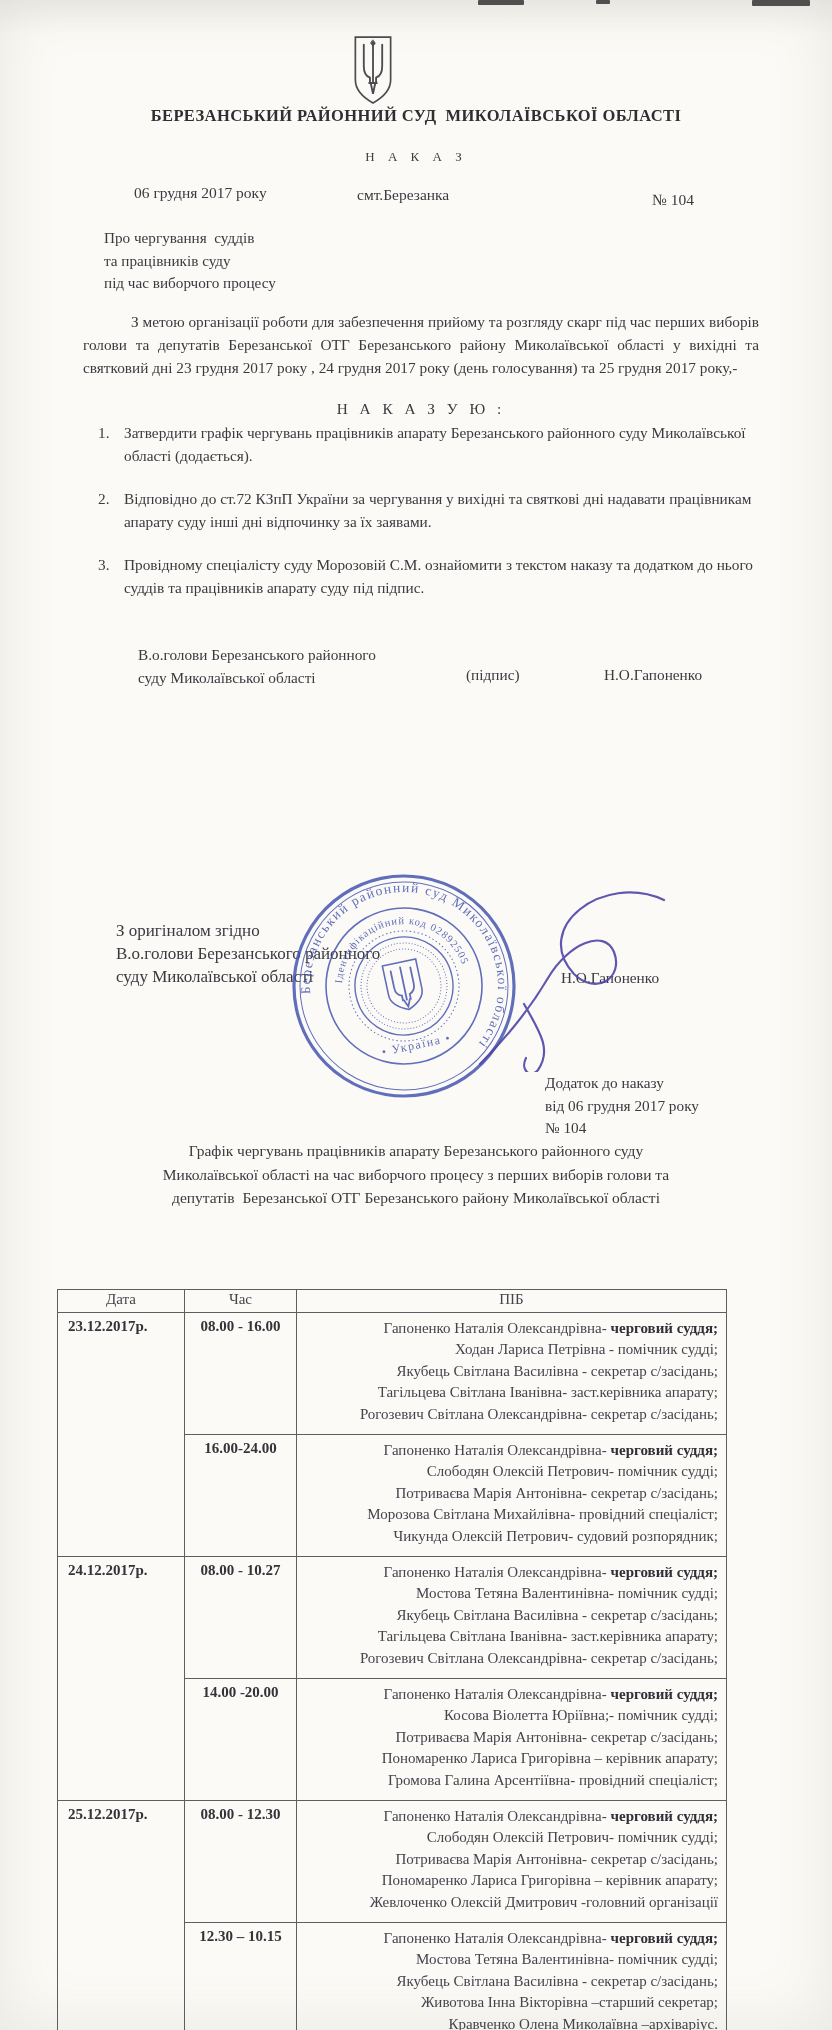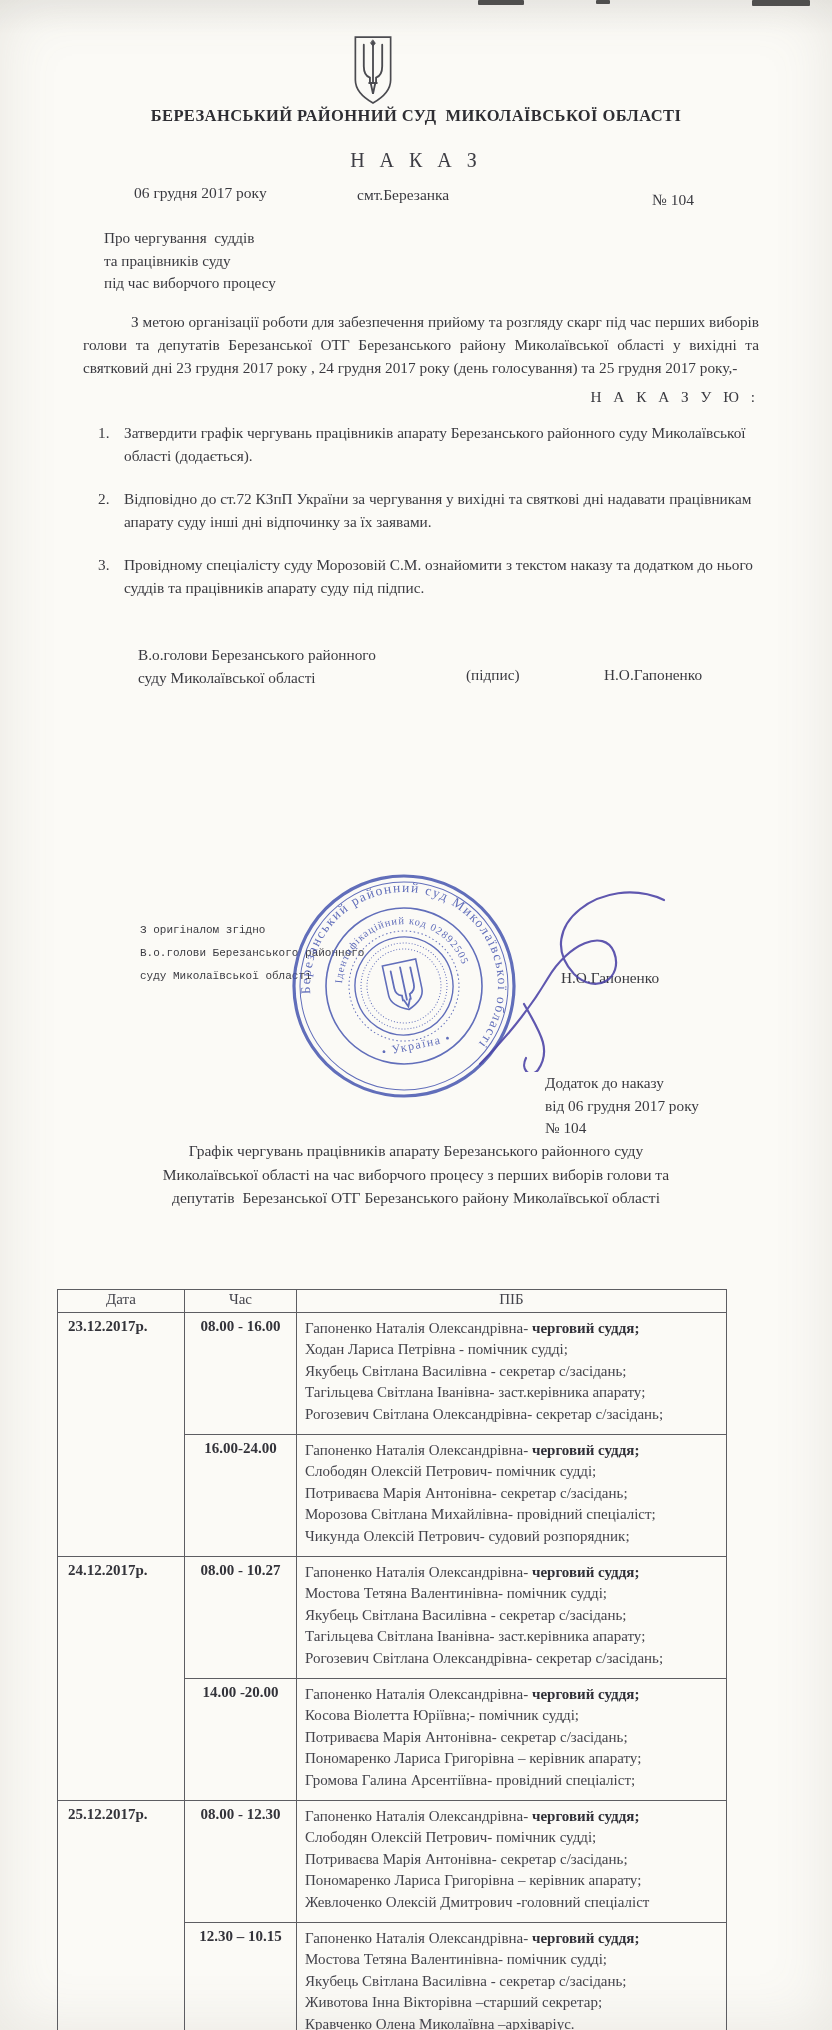--- a/index.html
+++ b/index.html
@@ -13,57 +13,57 @@
   .abs{position:absolute;}
   .pre{white-space:pre-wrap;}
   
   .mark{position:absolute;background:#1c1c1c;opacity:.75;border-radius:1px;}
   
   .emblem{left:350px;top:34px;width:46px;height:72px;}
   .emblem svg{width:100%;height:100%;}
   
   .court-name{left:0;top:106px;width:100%;text-align:center;font-weight:bold;
     font-size:16.5px;letter-spacing:.4px;color:#2e2e33;}
-  .order-title{left:0;top:149px;width:100%;text-align:center;font-size:20px;
+  .order-title{left:0;top:149px;width:100%;text-align:center;font-size:13px;
     letter-spacing:5px;color:#3d3d44;}
   .date{left:134px;top:184px;font-size:15.5px;}
   .place{left:357px;top:186px;font-size:15.5px;}
   .number{left:652px;top:191px;font-size:15.5px;}
   .subject{left:104px;top:227px;font-size:15.2px;line-height:22.5px;}
   .preamble-wrap{left:83px;top:310px;width:676px;font-size:15.3px;line-height:23px;}
   .preamble{text-indent:48px;text-align:justify;}
-  .decree-word{text-align:right;letter-spacing:4px;margin-top:6px;}
+  .decree-word{text-align:center;letter-spacing:4px;margin-top:18px;}
   .items{left:83px;top:421px;width:692px;font-size:15.3px;line-height:23px;}
   .item{position:relative;padding-left:41px;margin-bottom:20px;width:650px;}
   .item .num{position:absolute;left:15px;top:0;}
   
   .sig1{left:138px;top:643px;font-size:15.3px;line-height:23px;}
   .sig-note{left:466px;top:666px;font-size:15.3px;}
   .sig1-name{left:604px;top:666px;font-size:15.3px;}
-  .cert{left:140px;top:919px;font-size:11px;line-height:23px;font-family:Liberation Mono, monospace;}
+  .cert{left:116px;top:919px;font-size:17px;line-height:23px;}
   .cert-name{left:561px;top:969px;font-size:15.3px;}
   
   .stamp{left:284px;top:866px;width:240px;height:240px;transform:rotate(-12deg);
     opacity:.82;pointer-events:none;}
   .stamp svg{width:100%;height:100%;}
   .sign-stroke{left:428px;top:886px;width:256px;height:186px;pointer-events:none;}
   
   .annex{left:545px;top:1056px;font-size:15.3px;line-height:22.5px;margin-top:16px;}
   .sched-heading{left:66px;top:1139px;width:700px;text-align:center;
     font-size:15.5px;line-height:23.5px;}
   
   .tbl-wrap{left:57px;top:1289px;width:670px;}
   table.sched{border-collapse:collapse;width:100%;table-layout:fixed;
     font-size:15px;color:#44444c;}
   table.sched th,table.sched td{border:1px solid #5d5d62;vertical-align:top;}
   table.sched th{font-weight:normal;height:20px;text-align:center;padding:1px 2px;}
   .col-date{width:127px;}.col-time{width:112px;}
   td.date-cell{font-weight:bold;color:#33333a;padding:5px 4px 2px 10px;}
   td.time-cell{font-weight:bold;color:#33333a;text-align:center;padding:5px 2px 2px 2px;}
-  td.staff-cell{padding:5px 8px 4px 8px;height:112px;}
+  td.staff-cell{padding:5px 8px 4px 8px;height:112px;text-align:right;}
   .staff-line{line-height:21.4px;}
   .staff-line b{color:#303038;}
 </style>
 </head>
 <body>
 
 <div class="page">
 
   <div class="mark" style="left:478px;top:0;width:46px;height:5px;"></div>
   <div class="mark" style="left:596px;top:0;width:14px;height:4px;"></div>
@@ -233,21 +233,21 @@
             </td>
           </tr>
           <tr>
             <td class="date-cell" rowspan="2">25.12.2017р.</td>
             <td class="time-cell">08.00 - 12.30</td>
             <td class="staff-cell">
               <div class="staff-line"><span>Гапоненко Наталія Олександрівна- </span><b>черговий суддя;</b></div>
               <div class="staff-line">Слободян Олексій Петрович- помічник судді;</div>
               <div class="staff-line">Потриваєва Марія Антонівна- секретар с/засідань;</div>
               <div class="staff-line">Пономаренко Лариса Григорівна – керівник апарату;</div>
-              <div class="staff-line">Жевлоченко Олексій Дмитрович  -головний спеціаліст</div>
+              <div class="staff-line">Жевлоченко Олексій Дмитрович  -головний організації</div>
             </td>
           </tr>
           <tr>
             <td class="time-cell">12.30 – 10.15</td>
             <td class="staff-cell">
               <div class="staff-line"><span>Гапоненко Наталія Олександрівна- </span><b>черговий суддя;</b></div>
               <div class="staff-line">Мостова Тетяна Валентинівна- помічник судді;</div>
               <div class="staff-line">Якубець Світлана Василівна - секретар с/засідань;</div>
               <div class="staff-line">Животова Інна Вікторівна –старший секретар;</div>
               <div class="staff-line">Кравченко Олена Миколаївна –архіваріус.</div>

